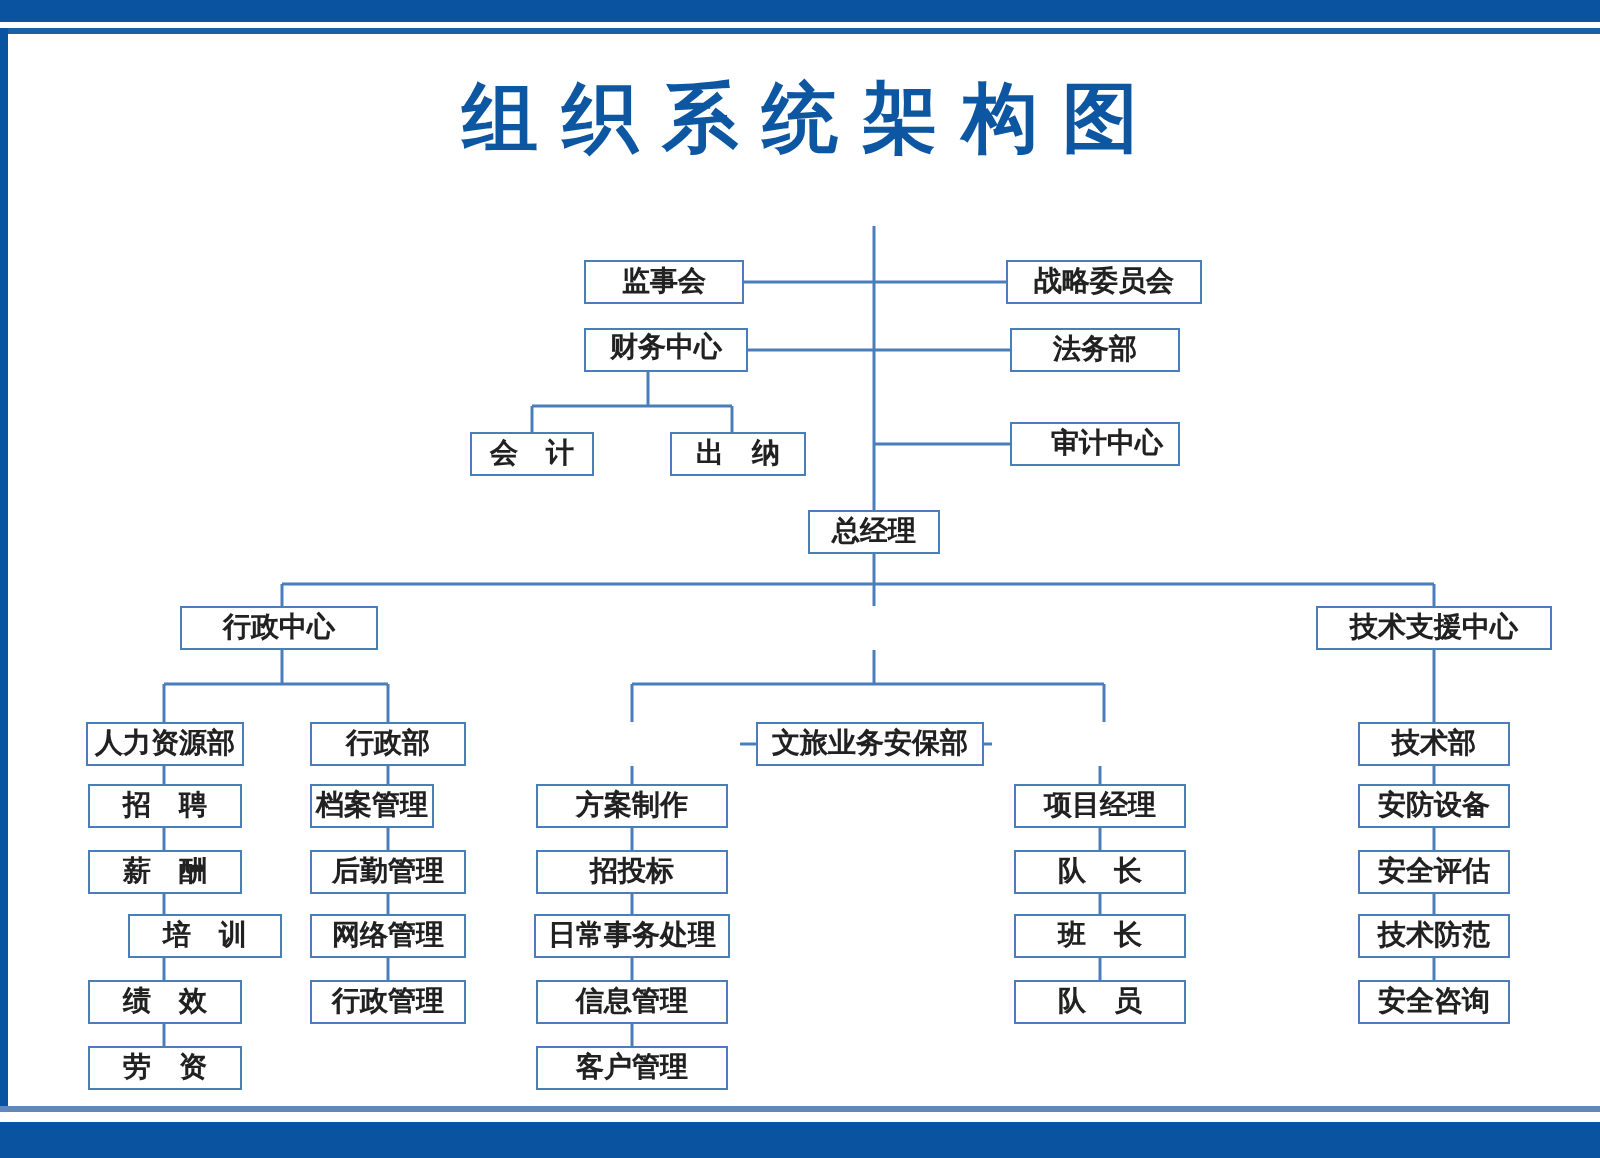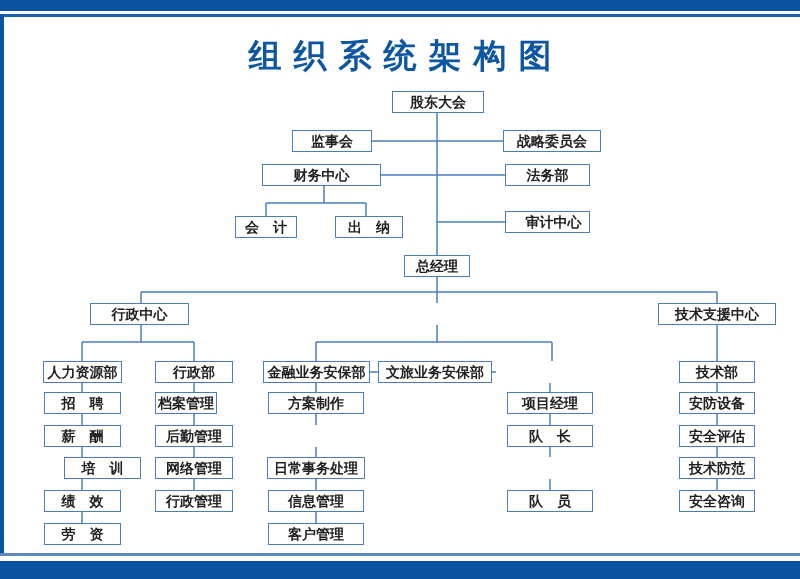--- a/index.html
+++ b/index.html
@@ -7,21 +7,21 @@
        font-family:"DejaVu Sans","Liberation Sans",sans-serif;}
   .canvas{position:absolute;left:0;top:0;width:800px;height:579px;}
   
   .band-top{position:absolute;left:0;top:0;width:800px;height:11px;background:#0a53a0;}
   .line-top{position:absolute;left:0;top:14px;width:800px;height:3px;background:#1c60a5;}
   .band-left{position:absolute;left:0;top:14px;width:4px;height:542px;background:#0a53a0;}
   .line-bottom{position:absolute;left:0;top:553px;width:800px;height:3px;background:#5d89bc;}
   .band-bottom{position:absolute;left:0;top:561px;width:800px;height:18px;background:#0a53a0;}
   
   .title{position:absolute;left:0;top:34px;width:800px;text-align:center;
-         color:#0d57a2;font-size:33px;font-weight:700;letter-spacing:12px;text-indent:12px;}
+         color:#0d57a2;font-size:38px;font-weight:700;letter-spacing:12px;text-indent:12px;}
   
   .wires{position:absolute;left:0;top:0;width:800px;height:579px;}
   .wires line{stroke:#4a7ebb;stroke-width:1.5;}
   
   .node{position:absolute;height:22px;box-sizing:border-box;border:1.5px solid #4a7ebb;
         background:#ffffff;color:#212121;font-size:14px;font-weight:600;
         display:flex;align-items:center;justify-content:center;white-space:nowrap;
         line-height:1;}
 </style>
 </head>
@@ -95,57 +95,57 @@
     <line x1="550" y1="414" x2="550" y2="425"></line>
     <line x1="550" y1="447" x2="550" y2="457"></line>
     <line x1="550" y1="479" x2="550" y2="490"></line>
 
     <line x1="717" y1="383" x2="717" y2="392"></line>
     <line x1="717" y1="414" x2="717" y2="425"></line>
     <line x1="717" y1="447" x2="717" y2="457"></line>
     <line x1="717" y1="479" x2="717" y2="490"></line>
   </svg>
 
-  <div class="node" style="left:392px;top:91px;width:92px;">股东大会</div>
   <div class="node" style="left:292px;top:130px;width:80px;">监事会</div>
   <div class="node" style="left:503px;top:130px;width:98px;">战略委员会</div>
-  <div class="node" style="left:262px;top:164px;width:119px;">财务中心</div>
+  <div class="node" style="left:292px;top:164px;width:82px;font-family:Liberation Serif, serif;">财务中心</div>
   <div class="node" style="left:505px;top:164px;width:85px;">法务部</div>
   <div class="node" style="left:235px;top:216px;width:62px;">会　计</div>
   <div class="node" style="left:335px;top:216px;width:68px;text-align:right;">出　纳</div>
   <div class="node" style="left:505px;top:211px;width:85px;padding-left:12px;">审计中心</div>
   <div class="node" style="left:404px;top:255px;width:66px;">总经理</div>
 
   <div class="node" style="left:90px;top:303px;width:99px;">行政中心</div>
   <div class="node" style="left:658px;top:303px;width:118px;">技术支援中心</div>
 
   <div class="node" style="left:43px;top:361px;width:79px;">人力资源部</div>
   <div class="node" style="left:155px;top:361px;width:78px;">行政部</div>
-  <div class="node" style="left:263px;top:361px;width:107px;">金融业务安保部</div>
   <div class="node" style="left:378px;top:361px;width:114px;">文旅业务安保部</div>
   <div class="node" style="left:679px;top:361px;width:76px;">技术部</div>
 
   <div class="node" style="left:44px;top:392px;width:77px;">招　聘</div>
   <div class="node" style="left:44px;top:425px;width:77px;">薪　酬</div>
   <div class="node" style="left:44px;top:457px;width:77px;margin-left:20px;">培　训</div>
   <div class="node" style="left:44px;top:490px;width:77px;">绩　效</div>
   <div class="node" style="left:44px;top:523px;width:77px;">劳　资</div>
 
   <div class="node" style="left:155px;top:392px;width:62px;">档案管理</div>
   <div class="node" style="left:155px;top:425px;width:78px;">后勤管理</div>
   <div class="node" style="left:155px;top:457px;width:78px;">网络管理</div>
   <div class="node" style="left:155px;top:490px;width:78px;">行政管理</div>
 
   <div class="node" style="left:268px;top:392px;width:96px;">方案制作</div>
+  <div class="node" style="left:268px;top:425px;width:96px;">招投标</div>
   <div class="node" style="left:267px;top:457px;width:98px;">日常事务处理</div>
   <div class="node" style="left:268px;top:490px;width:96px;">信息管理</div>
   <div class="node" style="left:268px;top:523px;width:96px;">客户管理</div>
 
   <div class="node" style="left:507px;top:392px;width:86px;">项目经理</div>
   <div class="node" style="left:507px;top:425px;width:86px;">队　长</div>
+  <div class="node" style="left:507px;top:457px;width:86px;">班　长</div>
   <div class="node" style="left:507px;top:490px;width:86px;">队　员</div>
 
   <div class="node" style="left:679px;top:392px;width:76px;">安防设备</div>
   <div class="node" style="left:679px;top:425px;width:76px;">安全评估</div>
   <div class="node" style="left:679px;top:457px;width:76px;">技术防范</div>
   <div class="node" style="left:679px;top:490px;width:76px;">安全咨询</div>
 
 </div>
 
 </body></html>

